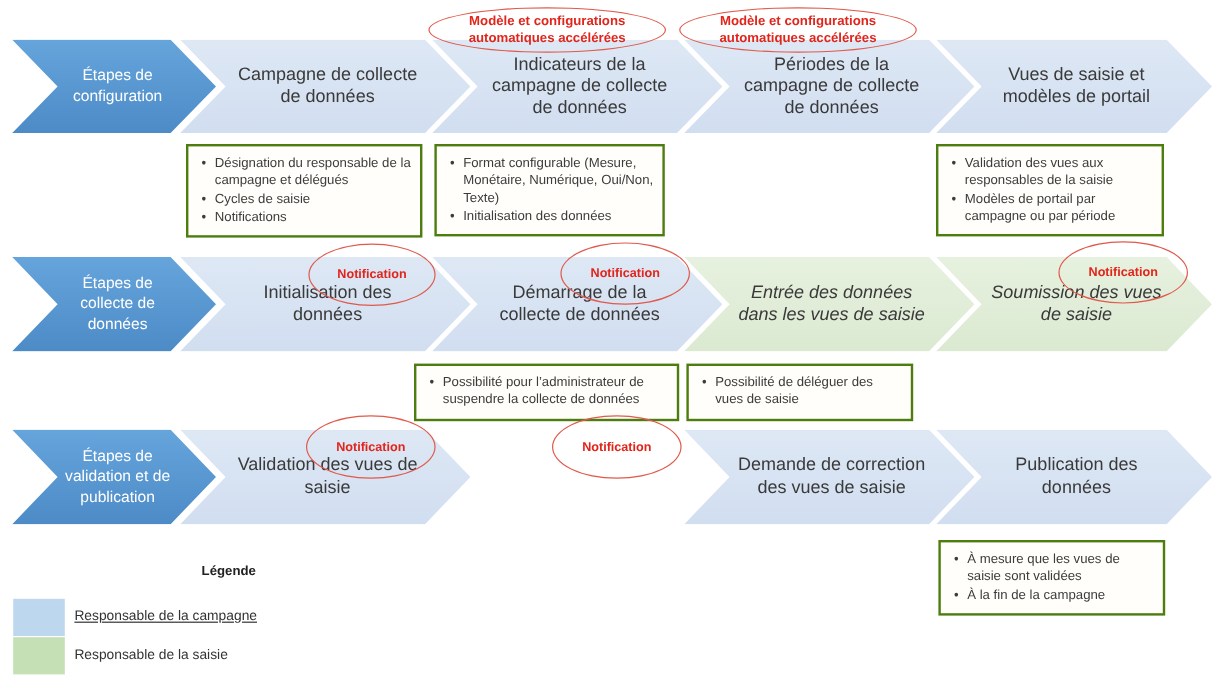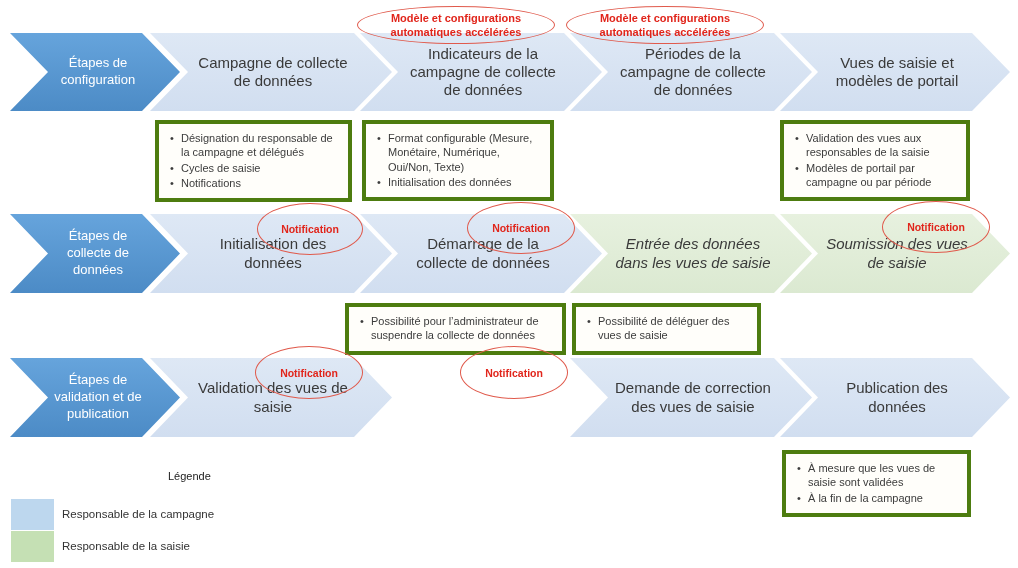--- a/index.html
+++ b/index.html
@@ -8,39 +8,39 @@
 
   .chev{position:absolute;display:flex;align-items:center;justify-content:center;
         text-align:center;box-sizing:border-box;z-index:1;
         clip-path:polygon(0 0, calc(100% - 38px) 0, 100% 50%, calc(100% - 38px) 100%, 0 100%, 38px 50%);}
   .chev.lead{background:linear-gradient(180deg,#66a4dc 0%,#4c8bc6 100%);
              color:#fff;font-size:13px;line-height:1.3;padding:0 36px 0 42px;}
   .chev.step{background:linear-gradient(180deg,#dee8f5 0%,#d1def0 100%);
              color:#3a3a3a;font-size:15px;line-height:1.22;padding:0 40px 0 44px;}
   .chev.step.green{background:linear-gradient(180deg,#e7f1df 0%,#dbe9d1 100%);font-style:italic;}
 
-  .note{position:absolute;background:#fffefa;border:4px solid #4d7c0f;
+  .note{position:absolute;background:#fffefa;border:2px solid #4d7c0f;
         color:#3c3c3c;font-size:11px;line-height:1.3;padding:7px 6px 7px 5px;
         box-sizing:border-box;z-index:2;}
   .note ul{margin:0;padding:0 0 0 17px;list-style:none;}
   .note li{position:relative;margin-bottom:1px;}
   .note li::before{content:"\2022";position:absolute;left:-11px;top:0;}
 
   .ellipse{position:absolute;border:1.6px solid #e05a4c;border-radius:50%;
            display:flex;align-items:center;justify-content:center;text-align:center;
            color:#e1251b;font-weight:bold;box-sizing:border-box;z-index:5;background:transparent;}
   .ellipse.accel{font-size:11px;line-height:1.3;padding:0 8px;}
   .ellipse.notif{font-size:10.5px;}
 
-  .legend-title{position:absolute;left:168px;top:470px;font-size:11px;font-weight:normal;color:#222;z-index:2;}
+  .legend-title{position:absolute;left:168px;top:470px;font-size:11px;font-weight:bold;color:#222;z-index:2;}
   .swatch{position:absolute;left:11px;width:43px;height:31px;z-index:2;}
   .swatch.blue{top:499px;background:#BDD7EE;}
   .swatch.green{top:531px;background:#C5E0B4;}
   .legend-label{position:absolute;left:62px;font-size:11.5px;color:#333;z-index:2;}
-  .legend-label.l1{top:508px;}
+  .legend-label.l1{top:508px;text-decoration:underline;}
   .legend-label.l2{top:540px;}
 </style>
 </head>
 <body>
 
 <div class="canvas">
 
   <div class="chev lead" style="left:10px;top:33px;width:170px;height:78px">Étapes de configuration</div>
   <div class="chev step" style="left:150px;top:33px;width:242px;height:78px">Campagne de collecte de données</div>
   <div class="chev step" style="left:360px;top:33px;width:242px;height:78px">Indicateurs de la campagne de collecte de données</div>

